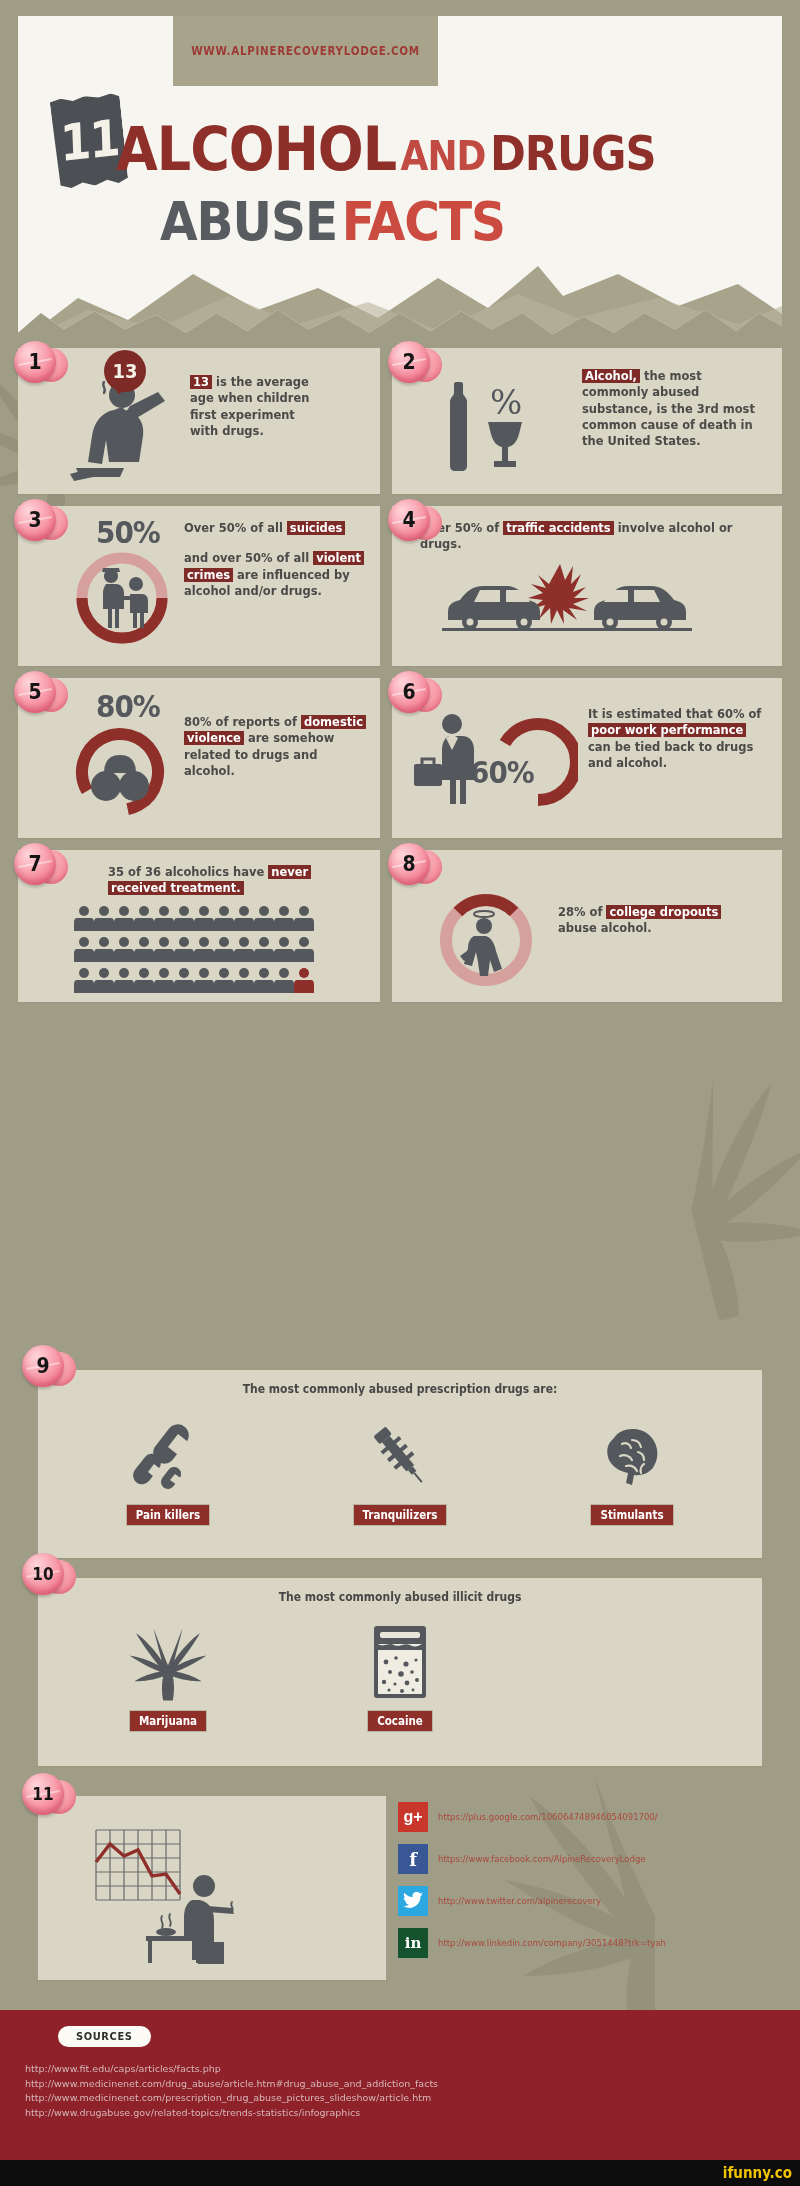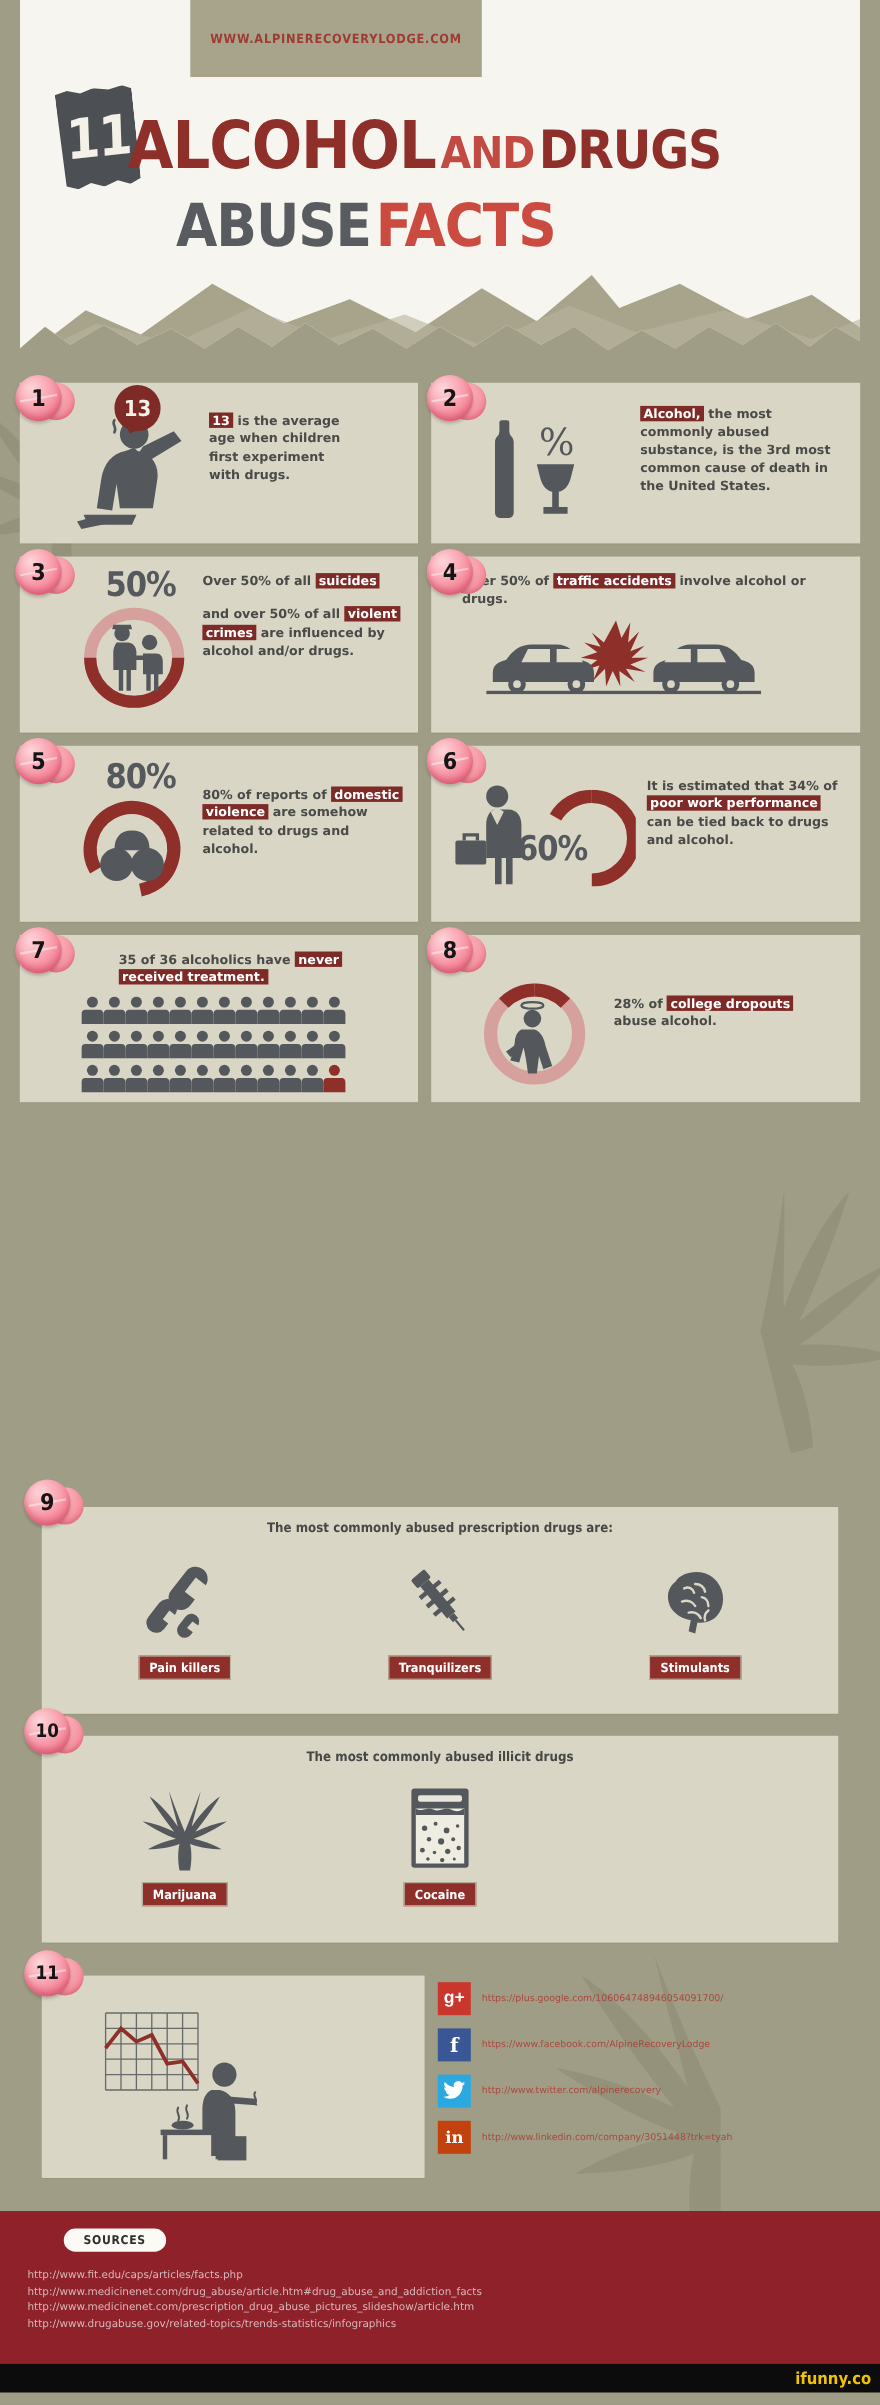--- a/index.html
+++ b/index.html
@@ -9,21 +9,21 @@
     font-family:"Liberation Sans", sans-serif;
     background:#a09d86;
   }
   .page { position:absolute; inset:0; background:#a09d86; }
 
   
   .leaf { position:absolute; opacity:.16; fill:#5f5d4a; pointer-events:none; }
 
   
   .header {
-    position:absolute; left:18px; top:0; width:764px; height:330px;
+    position:absolute; left:18px; top:16px; width:764px; height:330px;
     background:#f7f5ef;
     clip-path: polygon(0 0,100% 0,100% 94%,97% 90%,94% 95.5%,90% 89%,86% 95%,
       82% 90%,78% 96%,74% 91%,70% 96.5%,66% 90%,62% 95%,58% 89.5%,54% 95.5%,
       50% 90%,46% 96%,42% 90.5%,38% 95%,34% 89%,30% 95.5%,26% 90%,22% 96%,
       18% 90.5%,14% 95%,10% 89.5%,6% 95%,3% 90%,0 96%);
   }
   .url-bar {
     position:absolute; left:155px; top:0; width:265px; height:70px;
     background:#a8a48c; display:flex; align-items:center; justify-content:center;
   }
@@ -121,21 +121,21 @@
     background:#8e2129; }
   .sources-pill {
     position:absolute; left:58px; top:16px; background:#fbfaf4; color:#2f2f2f;
     font-family:"DejaVu Sans Condensed","Liberation Sans",sans-serif;
     font-size:11px; font-weight:bold; letter-spacing:.6px;
     padding:4px 18px; border-radius:14px;
   }
   .src-list { position:absolute; left:25px; top:52px; }
   .src-list div { font-size:9.5px; color:#d6b8ba; line-height:1.55;
     font-family:"DejaVu Sans","Liberation Sans",sans-serif; }
-  .blackbar { position:absolute; left:0; bottom:11px; width:800px; height:26px;
+  .blackbar { position:absolute; left:0; bottom:0; width:800px; height:26px;
     background:#0c0c0c; }
   .ifunny { position:absolute; right:8px; bottom:4px; color:#f2c400;
     font-size:15px; font-weight:bold;
     font-family:"DejaVu Sans Condensed","Liberation Sans",sans-serif; }
 </style>
 </head>
 <body>
 
 <div class="page">
 
@@ -328,21 +328,21 @@
         <rect x="2" y="52" width="28" height="22" rx="2"></rect>
         <path d="M10 52v-5h12v5" fill="none" stroke="#54585c" stroke-width="3"></path>
       </g>
     </svg>
     <div class="bignum" style="position:absolute;left:78px;top:76px;">60%</div>
     <svg style="position:absolute;left:106px;top:40px;" width="80" height="88" viewBox="0 0 80 88">
       <path d="M40 6 a38 38 0 0 1 0 76" fill="none" stroke="#8e2f2a" stroke-width="12"></path>
       <path d="M40 6 a38 38 0 0 0 -33 19" fill="none" stroke="#8e2f2a" stroke-width="12"></path>
     </svg>
     <div class="ftxt" style="position:absolute;left:196px;top:28px;width:176px;">
-      <span>It is estimated that 34% of </span><span class="hl">poor work performance</span><span> can be tied back to drugs and alcohol.</span>
+      <span>It is estimated that 60% of </span><span class="hl">poor work performance</span><span> can be tied back to drugs and alcohol.</span>
     </div>
     <div class="badge" style="left:-6px; top:-8px;">
       <div class="pillback"></div>
       <div class="pillfront">
           <span class="num">6</span>
         </div>
     </div>
   </div>
 
   <div class="card" style="left:18px; top:850px; width:362px; height:152px;">
@@ -586,21 +586,21 @@
     <div class="sbox" style="left:0;top:46px;background:#3a5795;font-size:18px;font-family:'DejaVu Serif',serif;">f</div>
     <div class="surl" style="left:40px;top:56px;">https://www.facebook.com/AlpineRecoveryLodge</div>
 
     <div class="sbox" style="left:0;top:88px;background:#2ca8e0;font-size:0;">
       <svg width="20" height="18" viewBox="0 0 20 18">
         <path fill="#fff" d="M20 2.2c-.7.3-1.5.5-2.3.6.8-.5 1.5-1.3 1.8-2.2-.8.5-1.7.8-2.6 1A4 4 0 0 0 9.8 5.2 11.6 11.6 0 0 1 1.4.8 4 4 0 0 0 2.6 6 4 4 0 0 1 .8 5.5a4 4 0 0 0 3.2 4 4 4 0 0 1-1.8.1 4 4 0 0 0 3.7 2.8A8 8 0 0 1 0 14.1a11.3 11.3 0 0 0 6.1 1.8c7.4 0 11.4-6.1 11.4-11.4v-.5A8 8 0 0 0 20 2.2z"></path>
       </svg>
     </div>
     <div class="surl" style="left:40px;top:98px;">http://www.twitter.com/alpinerecovery</div>
 
-    <div class="sbox" style="left:0;top:130px;background:#c2410c;font-size:15px;font-family:'DejaVu Serif',serif;">in</div>
+    <div class="sbox" style="left:0;top:130px;background:#14532d;font-size:15px;font-family:'DejaVu Serif',serif;">in</div>
     <div class="surl" style="left:40px;top:140px;">http://www.linkedin.com/company/3051448?trk=tyah</div>
   </div>
 
   <div class="footer">
     <div class="sources-pill">SOURCES</div>
     <div class="src-list">
       <div>http://www.fit.edu/caps/articles/facts.php</div>
       <div>http://www.medicinenet.com/drug_abuse/article.htm#drug_abuse_and_addiction_facts</div>
       <div>http://www.medicinenet.com/prescription_drug_abuse_pictures_slideshow/article.htm</div>
       <div>http://www.drugabuse.gov/related-topics/trends-statistics/infographics</div>

